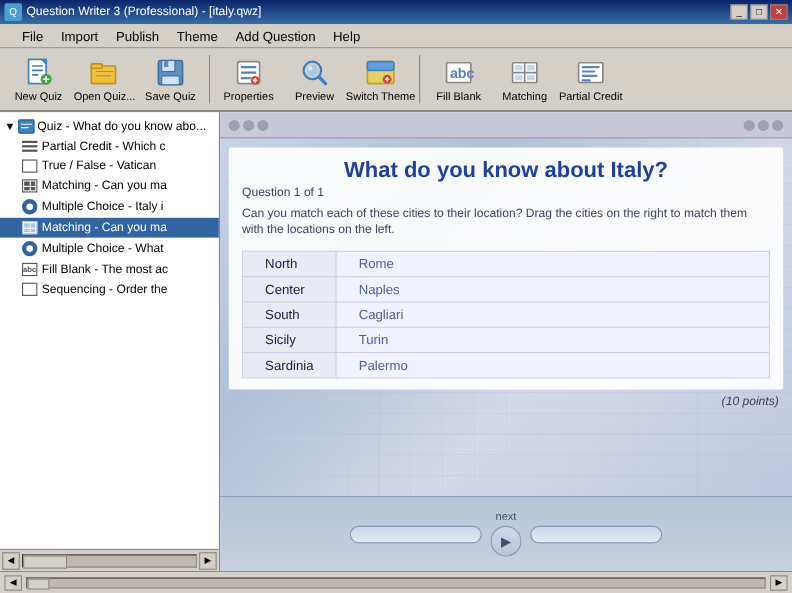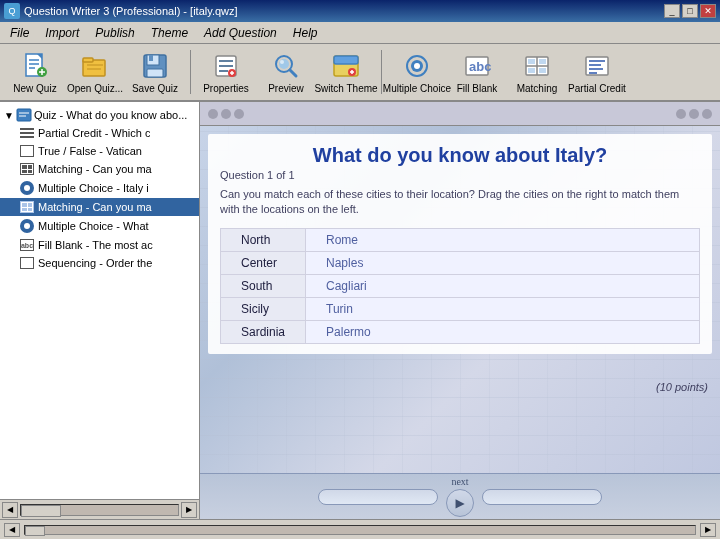--- a/index.html
+++ b/index.html
@@ -58,22 +58,21 @@
     }
     .title-btn.close-btn { background: #c04040; color: white; }
 
     
     #menu-bar {
       background: #d4d0c8;
       height: 22px;
       display: flex;
       align-items: center;
       border-bottom: 1px solid #888;
-      padding: 0 2px;
-      font-style: italic;
+      padding: 0 12px;
     }
     .menu-item {
       padding: 2px 8px;
       cursor: pointer;
       font-size: 12px;
       color: #000;
     }
 
     
     #toolbar {
@@ -361,29 +360,28 @@
     }
     #points-badge {
       position: absolute;
       bottom: 80px;
       right: 12px;
       font-size: 11px;
       color: #404060;
       font-style: italic;
     }
     #preview-footer {
-      height: 46px;
+      height: 68px;
       background: linear-gradient(to bottom, #b8c4d8, #c8d0e0);
       display: flex;
       align-items: center;
       justify-content: center;
       gap: 8px;
       border-top: 1px solid #8898b8;
       position: relative;
-      font-family: Liberation Serif, serif;
     }
     .footer-track {
       width: 120px;
       height: 16px;
       background: linear-gradient(to bottom, #d0d8e8, #e0e8f4);
       border: 1px solid #8898b8;
       border-radius: 8px;
     }
     .footer-nav-btn {
       width: 28px;
@@ -535,30 +533,20 @@
         <rect x="2" y="4" width="24" height="8" rx="2" fill="#60a0e0" stroke="#4080c0" stroke-width="1.5"></rect>
         <circle cx="20" cy="20" r="4" fill="#e04040"></circle>
         <path d="M18,20 L22,20 M20,18 L20,22" stroke="white" stroke-width="1.5"></path>
       </svg>
     </div>
     <span class="tool-label">Switch Theme</span>
   </div>
 
   <div class="toolbar-sep"></div>
 
-  <div class="tool-btn">
-    <div class="tool-icon">
-      <svg class="icon-svg" viewBox="0 0 28 28">
-        <circle cx="14" cy="14" r="10" fill="none" stroke="#4080c0" stroke-width="2"></circle>
-        <circle cx="14" cy="14" r="6" fill="#4080c0"></circle>
-        <circle cx="14" cy="14" r="3" fill="white"></circle>
-      </svg>
-    </div>
-    <span class="tool-label">Multiple Choice</span>
-  </div>
 
   <div class="tool-btn">
     <div class="tool-icon">
       <svg class="icon-svg" viewBox="0 0 28 28">
         <rect x="3" y="5" width="22" height="18" rx="1" fill="white" stroke="#888" stroke-width="1.5"></rect>
         <text x="6" y="19" font-size="13" font-family="Arial" font-weight="bold" fill="#6080c0">abc</text>
       </svg>
     </div>
     <span class="tool-label">Fill Blank</span>
   </div>

